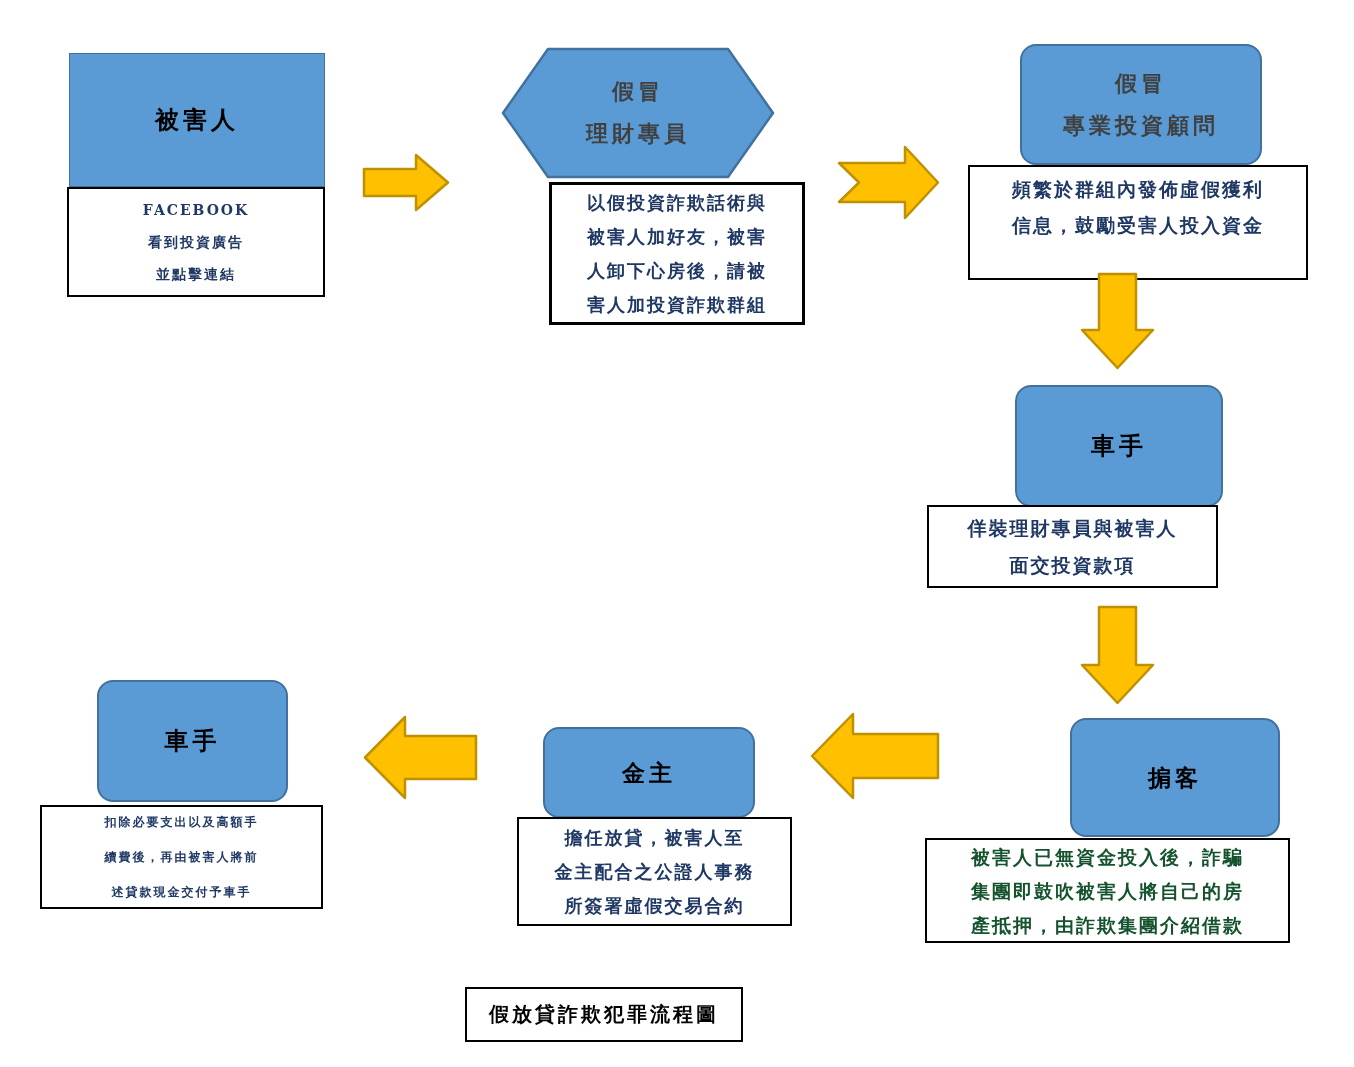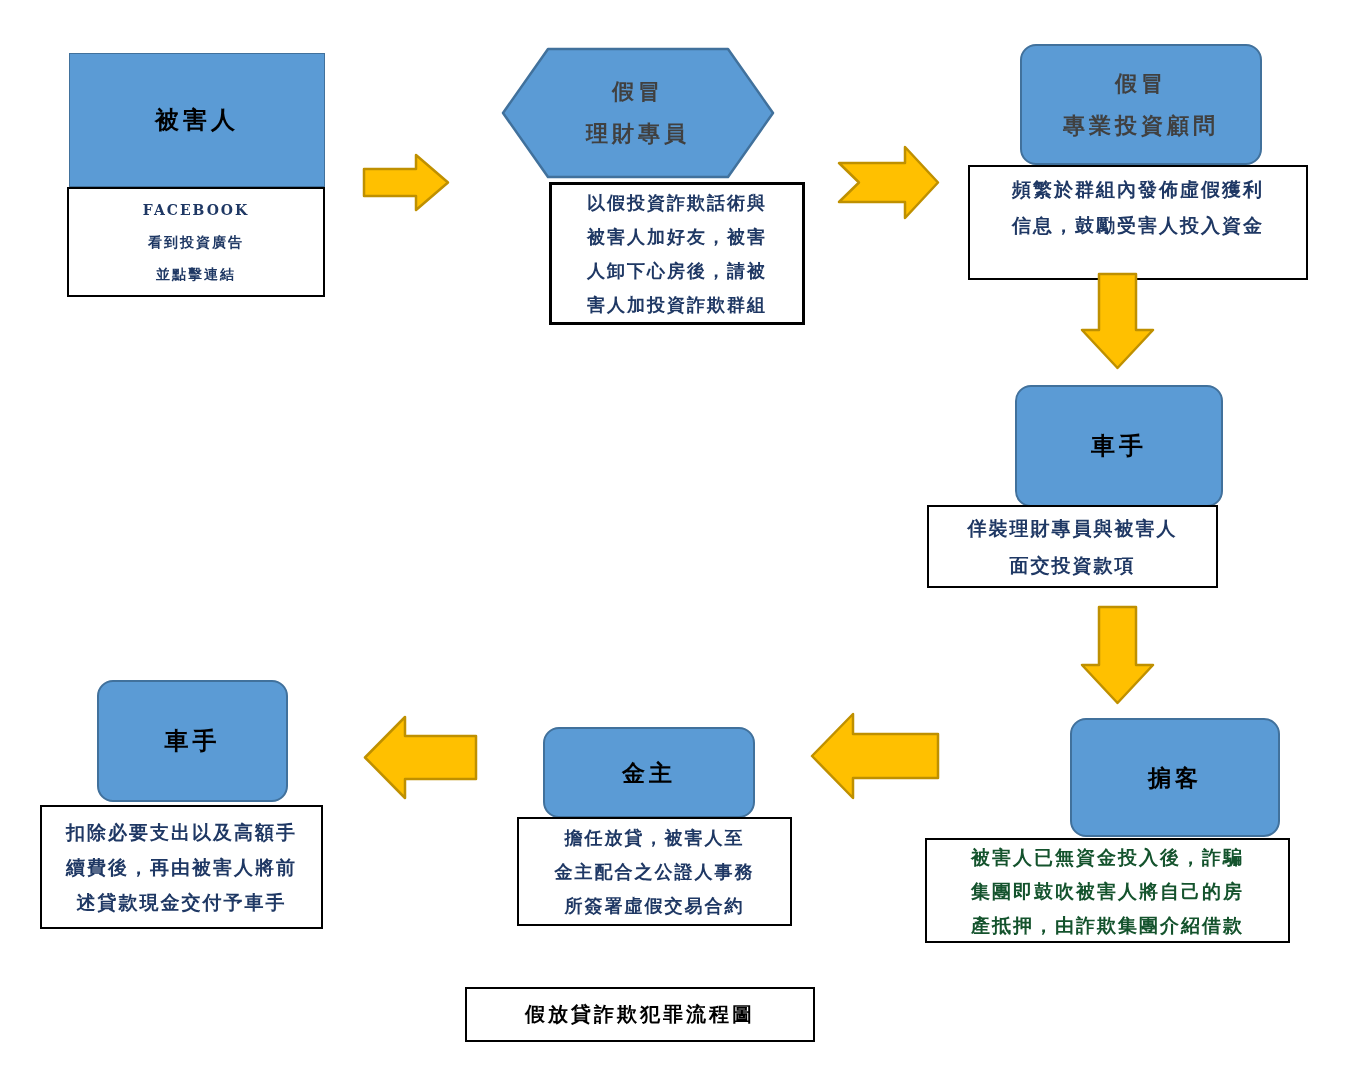--- a/index.html
+++ b/index.html
@@ -157,23 +157,23 @@
   <div class="abs" style="left:363px;top:715px;width:115px;height:85px;">
     <svg width="115" height="85" viewBox="0 0 115 85">
       <polygon points="2,42.5 42,2 42,21 113,21 113,64 42,64 42,83" fill="#FFC000" stroke="#BF9000" stroke-width="2.5" stroke-linejoin="round"></polygon>
     </svg>
   </div>
 
   <div class="abs blue-round flexc" style="left:97px;top:680px;width:191px;height:122px;">
     <span class="node-label label-white">車手</span>
   </div>
 
-  <div class="abs desc-box desc-navy flexc prelines" style="left:40px;top:805px;width:283px;height:124px;font-size:19px;line-height:35px;">
+  <div class="abs desc-box desc-navy flexc prelines" style="left:40px;top:805px;width:283px;height:104px;font-size:12px;line-height:35px;">
     <span class="prelines">扣除必要支出以及高額手
 續費後，再由被害人將前
 述貸款現金交付予車手</span>
   </div>
 
-  <div class="abs title-box flexc" style="left:465px;top:987px;width:350px;height:55px;">
+  <div class="abs title-box flexc" style="left:465px;top:987px;width:278px;height:55px;">
     <span>假放貸詐欺犯罪流程圖</span>
   </div>
 
 </div>
 
 </body></html>

